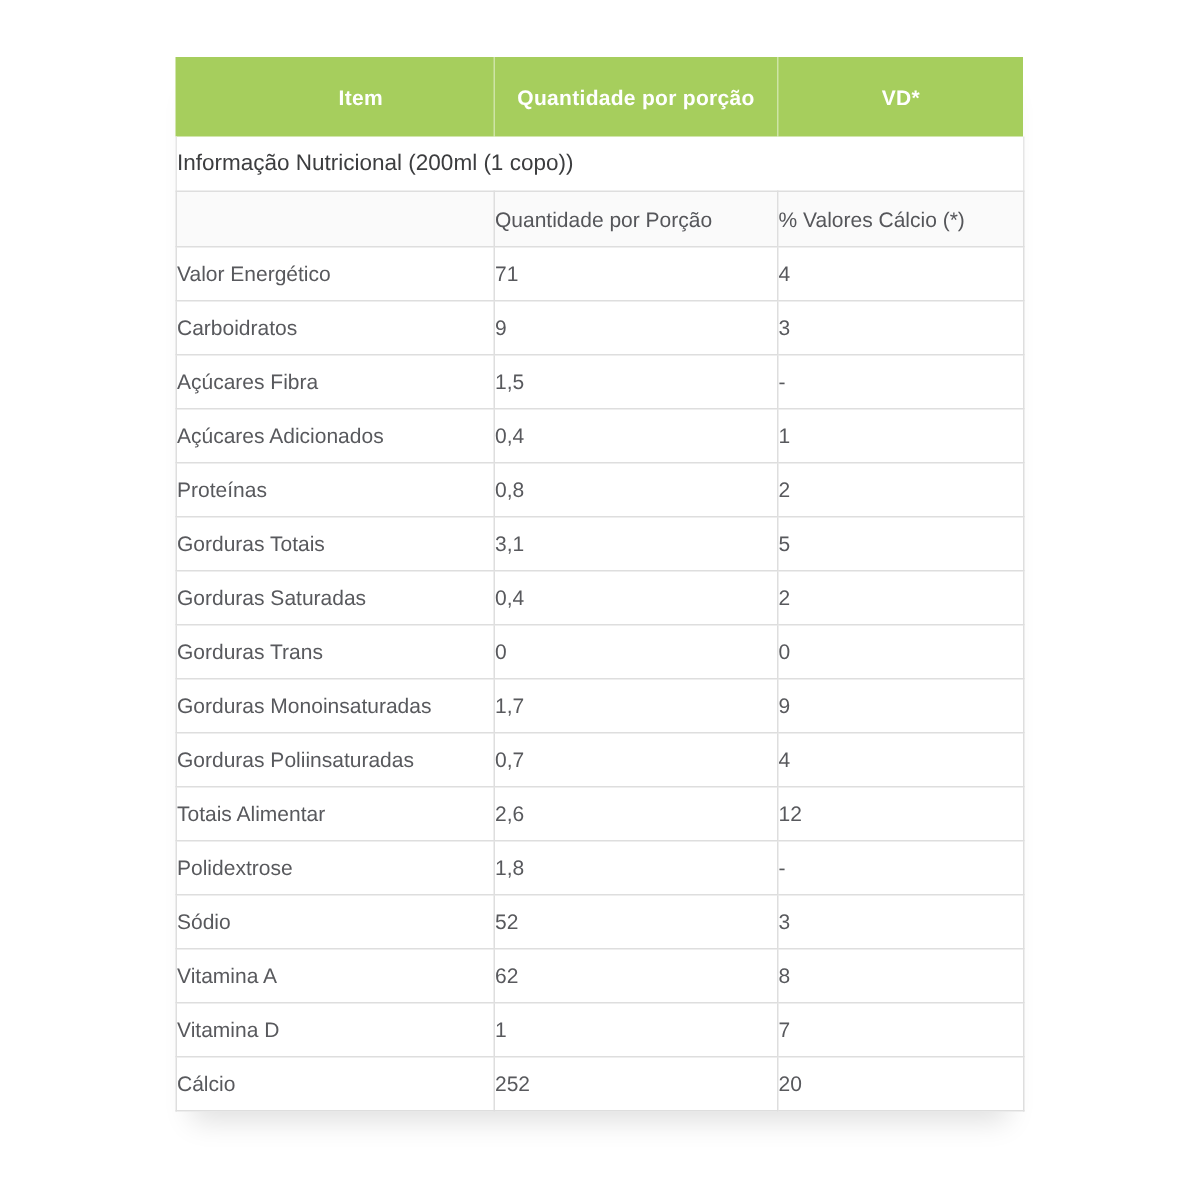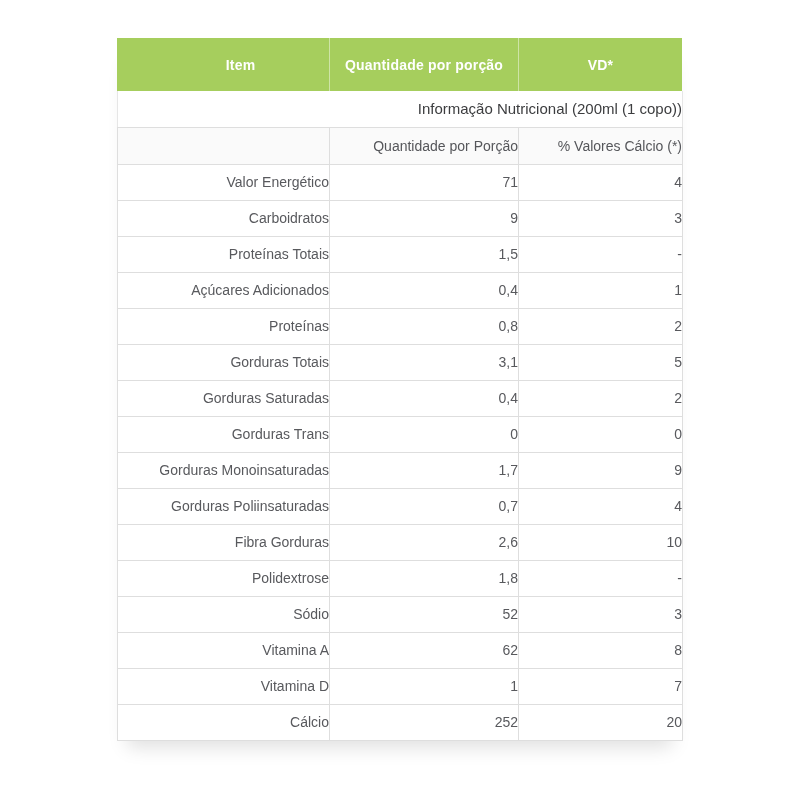--- a/index.html
+++ b/index.html
@@ -41,21 +41,21 @@
   table.main-table {
     width: 565px;
     border-collapse: collapse;
     table-layout: fixed;
     border-bottom: 1px solid #9c9c9c;
   }
   col.c1 { width: 212px; }
   col.c2 { width: 189px; }
   col.c3 { width: 164px; }
   td {
-    text-align: right;
+    text-align: left;
     vertical-align: middle;
     font-size: 14px;
     color: #58595d;
     border: 1px solid #dedede;
     background: #ffffff;
     overflow: hidden;
     white-space: nowrap;
   }
   tr.info-row td {
     height: 36px;
@@ -105,21 +105,21 @@
           <td>Valor Energético</td>
           <td>71</td>
           <td>4</td>
         </tr>
         <tr class="data-row">
           <td>Carboidratos</td>
           <td>9</td>
           <td>3</td>
         </tr>
         <tr class="data-row">
-          <td>Proteínas Totais</td>
+          <td>Açúcares Fibra</td>
           <td>1,5</td>
           <td>-</td>
         </tr>
         <tr class="data-row">
           <td>Açúcares Adicionados</td>
           <td>0,4</td>
           <td>1</td>
         </tr>
         <tr class="data-row">
           <td>Proteínas</td>
@@ -145,23 +145,23 @@
           <td>Gorduras Monoinsaturadas</td>
           <td>1,7</td>
           <td>9</td>
         </tr>
         <tr class="data-row">
           <td>Gorduras Poliinsaturadas</td>
           <td>0,7</td>
           <td>4</td>
         </tr>
         <tr class="data-row">
-          <td>Fibra Gorduras</td>
+          <td>Totais Alimentar</td>
           <td>2,6</td>
-          <td>10</td>
+          <td>12</td>
         </tr>
         <tr class="data-row">
           <td>Polidextrose</td>
           <td>1,8</td>
           <td>-</td>
         </tr>
         <tr class="data-row">
           <td>Sódio</td>
           <td>52</td>
           <td>3</td>

